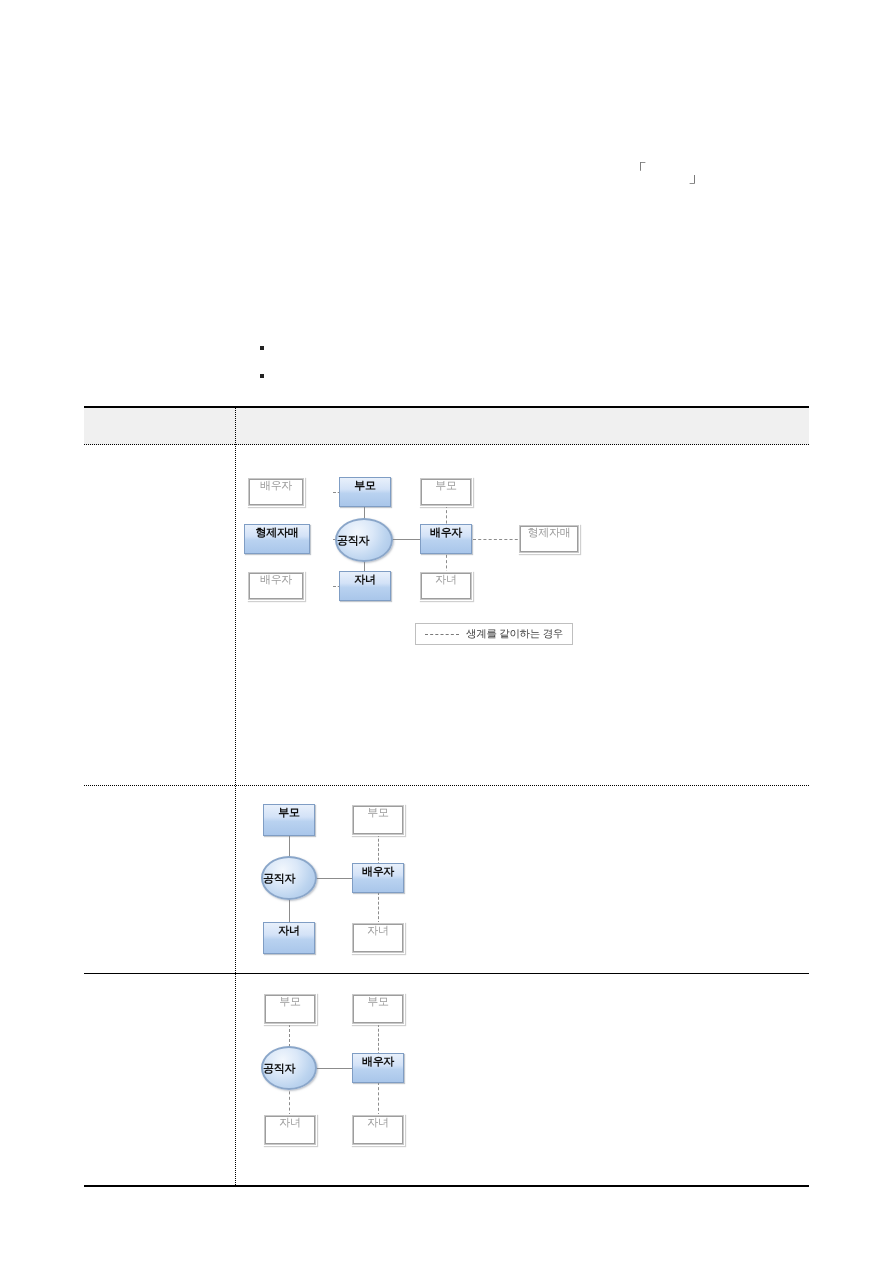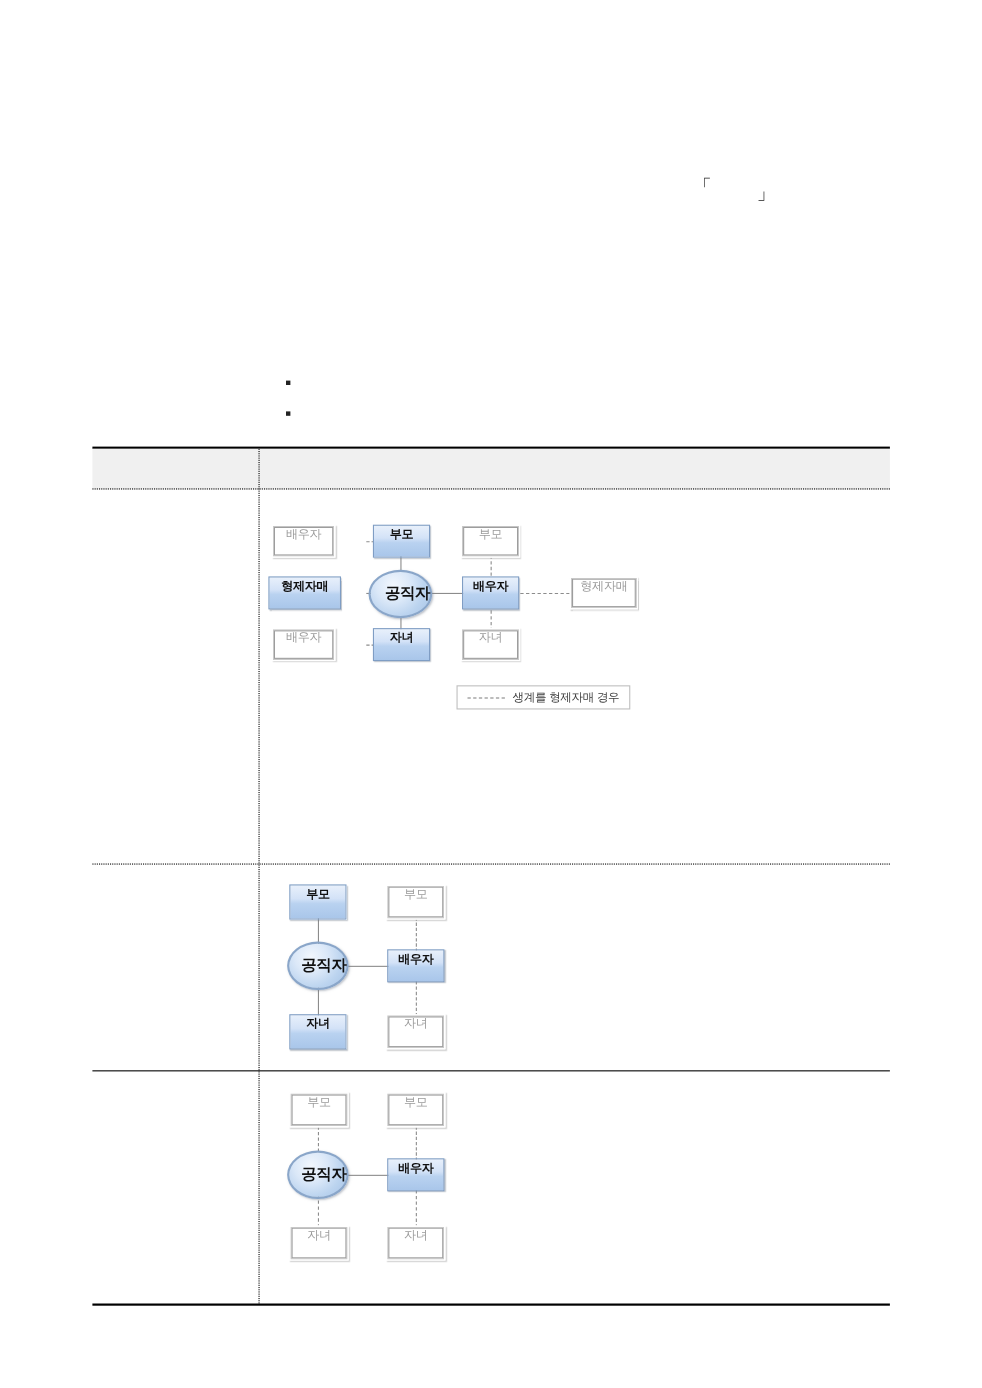--- a/index.html
+++ b/index.html
@@ -132,22 +132,22 @@
                 inset 0 0 0 1px #c9c9c9;
   }
 
   
   .node-circle {
     position: absolute;
     box-sizing: border-box;
     border-radius: 50%;
     display: flex;
     align-items: center;
-    justify-content: flex-end;
-    font-size: 14px;
+    justify-content: flex-start;
+    font-size: 11px;
     font-weight: bold;
     letter-spacing: -0.3px;
     color: #101010;
     background: radial-gradient(circle at 38% 30%,
                 #f2f7fd 0%, #dbe8f8 35%, #bcd4ef 65%, #a5c2e6 100%);
     border: 2px solid #8aa6c9;
     box-shadow: 1px 1px 2px rgba(120,130,145,0.5);
     z-index: 3;
   }
 
@@ -256,21 +256,21 @@
           </div>
           <div class="node node-box blue" style="left:104px; top:126px; width:52px; height:30px;">
             <span>자녀</span>
           </div>
           <div class="node node-box white" style="left:184px; top:126px; width:54px; height:30px;">
             <span>자녀</span>
           </div>
 
           <div class="legend" style="left:180px; top:178px; height:22px;">
             <span class="legend-dash"></span>
-            <span>생계를 형제자매 경우</span>
+            <span>생계를 같이하는 경우</span>
           </div>
 
         </div>
       </div>
     </div>
 
     <div class="trow row-dotted-top">
       <div class="tcol-left"></div>
       <div class="tcol-right">
         <div class="diagram d2">

